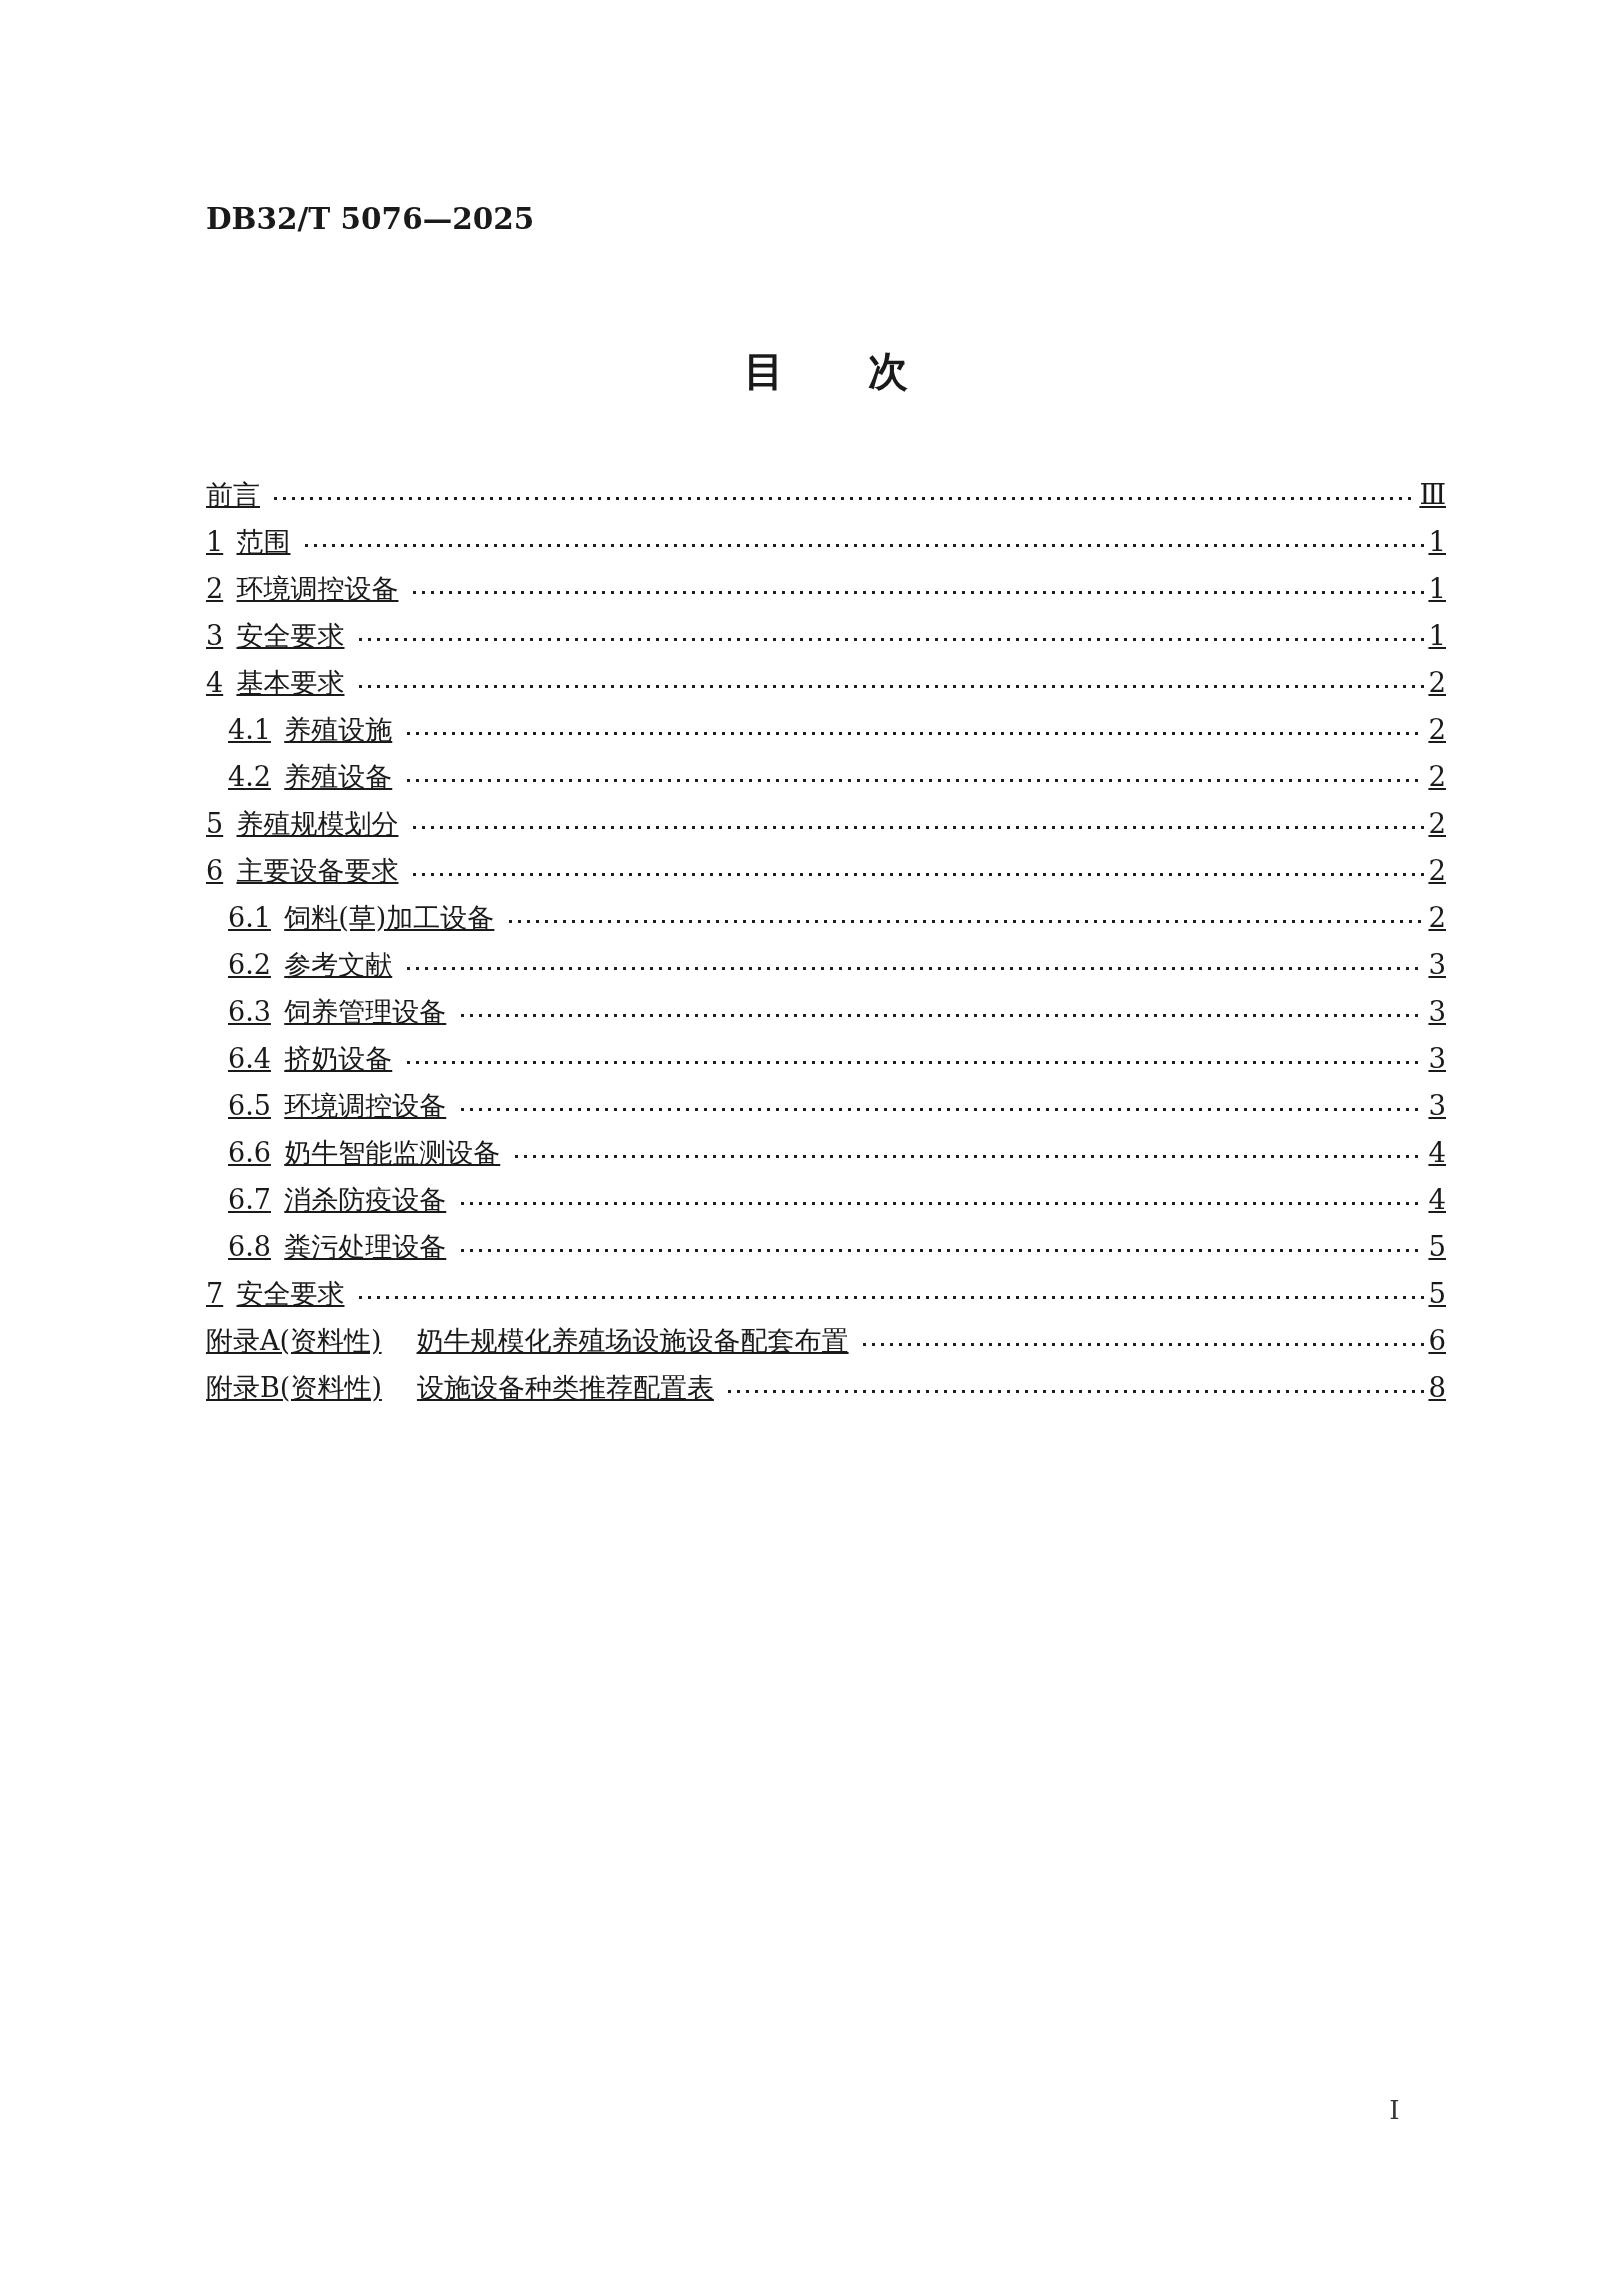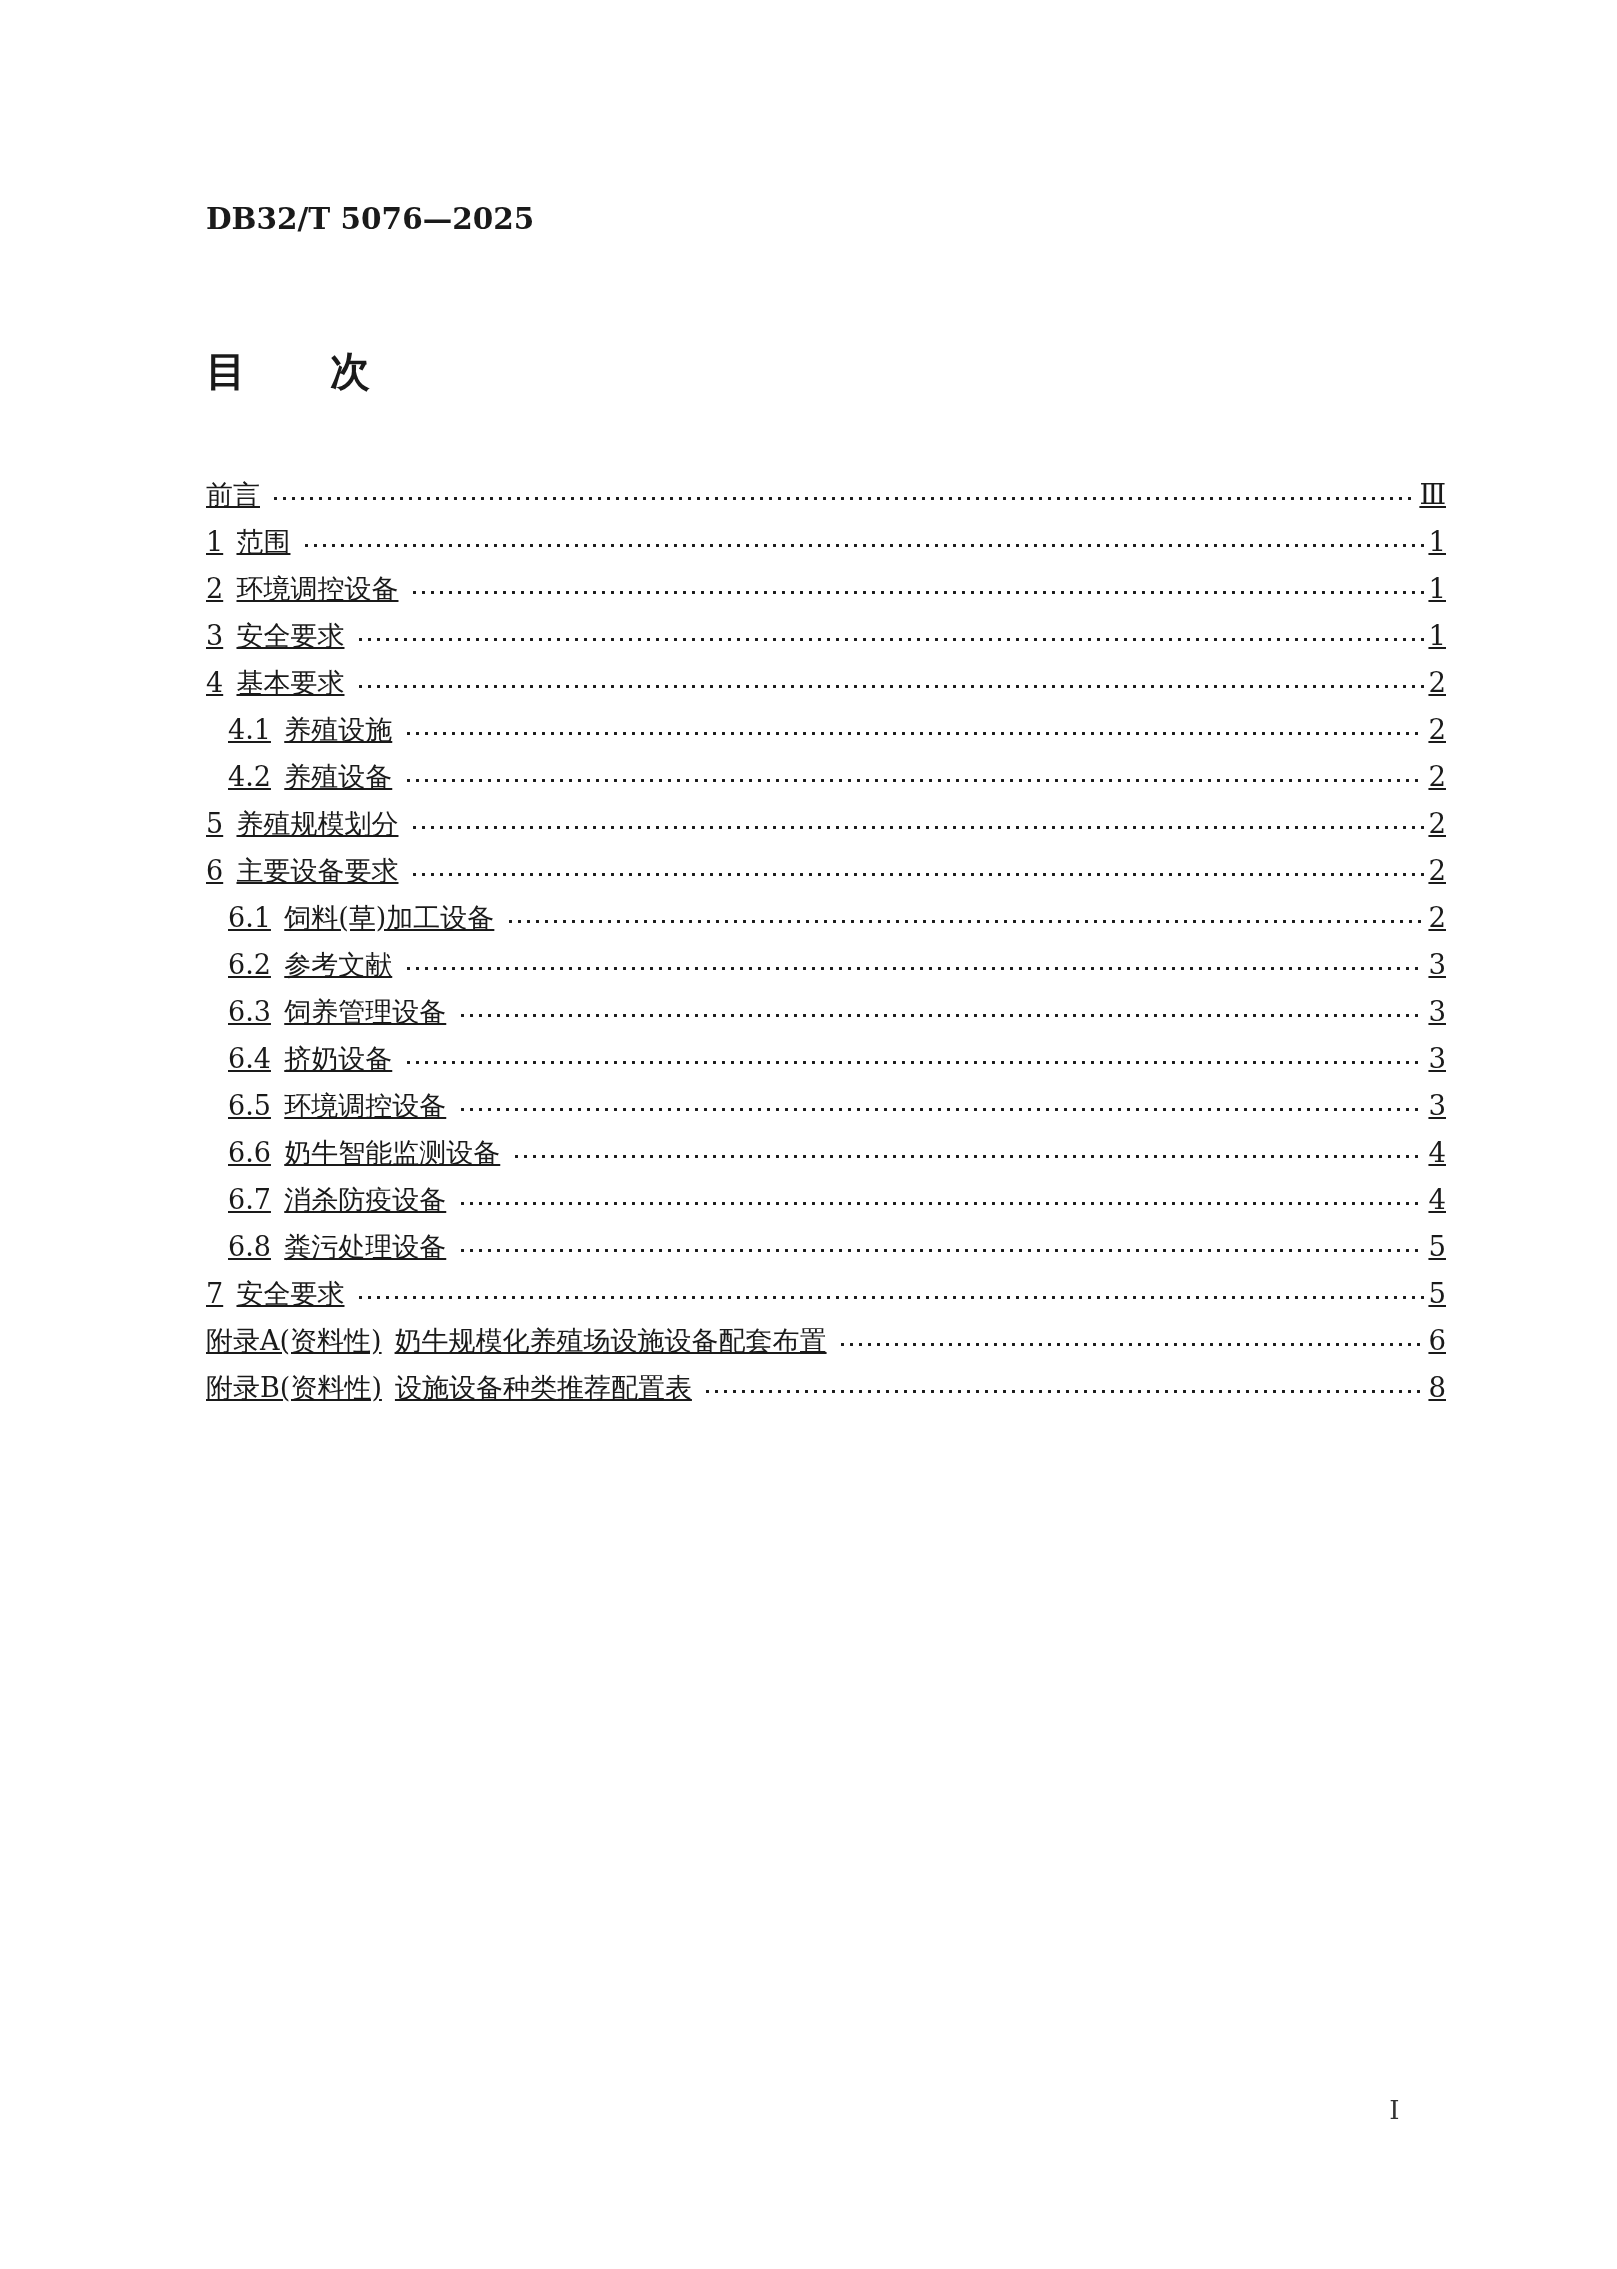--- a/index.html
+++ b/index.html
@@ -22,21 +22,21 @@
     font-weight: bold;
     font-family: "DejaVu Serif", "Liberation Serif", serif;
     white-space: pre;
   }
   .doc-title {
     position: absolute;
     top: 351px;
     left: 206px;
     width: 1240px;
     display: flex;
-    justify-content: flex-start;
+    justify-content: center;
     font-family: "DejaVu Sans", "Liberation Sans", sans-serif;
     font-weight: bold;
     font-size: 40px;
     line-height: 1;
   }
   .doc-title .title-text {
     letter-spacing: 84px;
     margin-right: -84px;
     white-space: pre;
   }
@@ -49,21 +49,21 @@
   }
   .toc-row {
     display: flex;
     align-items: center;
     height: 47px;
     font-size: 27px;
     line-height: 1;
   }
   .toc-row.level-1 { padding-left: 22px; }
   .toc-row .num { margin-right: 13.3px; white-space: pre; }
-  .toc-row.appendix .num { margin-right: 13px; text-align: right; }
+  .toc-row.appendix .num { margin-right: 35px; text-align: right; }
   .toc-row .label { white-space: pre; }
   .toc-row .leader {
     flex: 1;
     align-self: stretch;
     margin: 0 4.8px 0 11.4px;
     background-image: radial-gradient(circle, var(--dot-color, #1b1b1b) 1.4px, transparent 1.8px);
     background-size: 9px 9px;
     background-repeat: repeat-x;
     background-position: 0 calc(50% + 3.8px);
   }

